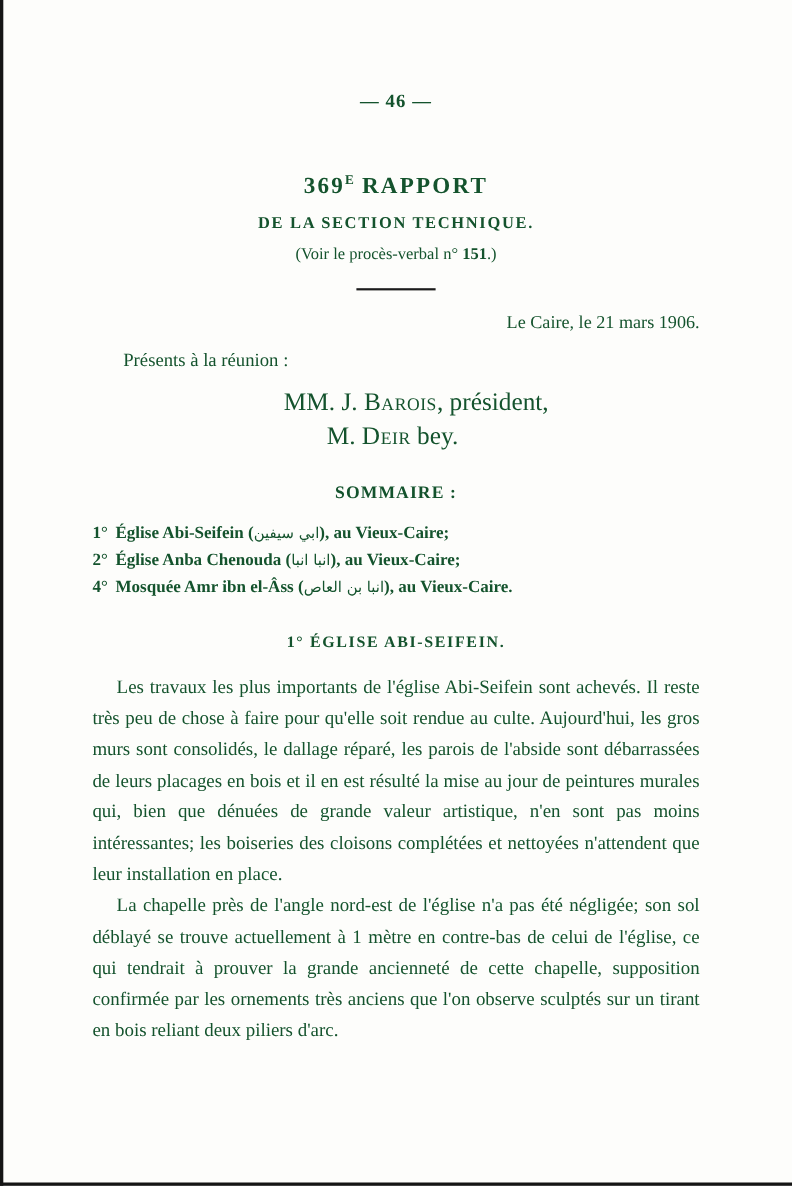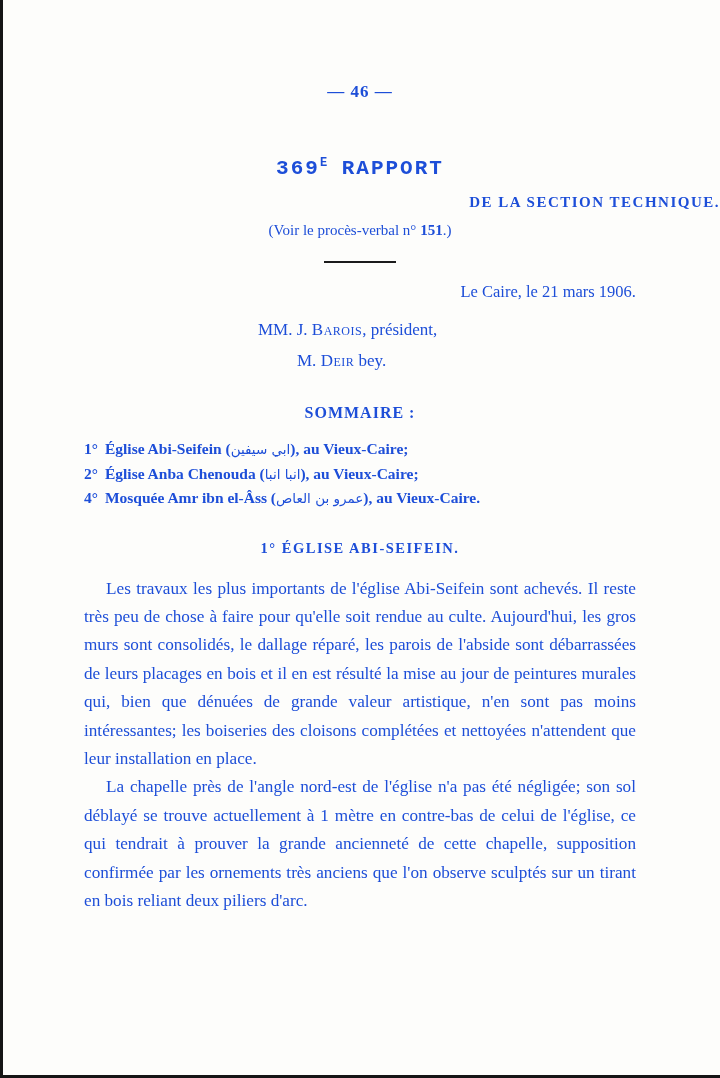--- a/index.html
+++ b/index.html
@@ -5,21 +5,21 @@
   html, body { margin: 0; padding: 0; }
   body {
     width: 720px; height: 1078px; overflow: hidden;
     background: #ffffff;
   }
   .page {
     position: relative;
     width: 720px; height: 1078px;
     background: #fdfdfb;
     font-family: "Liberation Serif", "DejaVu Serif", serif;
-    color: #1d4ed8;
+    color: #14532d;
     box-sizing: border-box;
   }
   
   .edge-left {
     position: absolute; left: 0; top: 0; width: 3px; height: 1078px;
     background: #151515;
   }
   .edge-bottom {
     position: absolute; left: 0; bottom: 0; width: 720px; height: 3px;
     background: #151515;
@@ -31,26 +31,25 @@
     font-size: 17px;
     letter-spacing: 1px;
     font-weight: bold;
   }
   .title {
     margin-top: 54px;
     text-align: center;
     font-size: 21px;
     font-weight: bold;
     letter-spacing: 2px;
-    font-family: Liberation Mono, monospace;
   }
   .title sup { font-size: 12px; letter-spacing: 0; }
   .subtitle {
     margin-top: 14px;
-    text-align: right;
+    text-align: center;
     font-size: 15px;
     font-weight: bold;
     letter-spacing: 1.5px;
   }
   .note {
     margin-top: 11px;
     text-align: center;
     font-size: 15px;
   }
   .note .num { font-weight: bold; }
@@ -64,21 +63,21 @@
     padding-right: 84px;
     text-align: right;
     font-size: 16.5px;
   }
   .presents {
     margin: 15px 0 0 112px;
     font-size: 17px;
   }
   .attendees {
     margin: 12px 0 0 258px;
-    font-size: 17px;
+    font-size: 23px;
     line-height: 31px;
   }
   .attendee-line.indent { padding-left: 39px; }
   .sc { font-variant: small-caps; letter-spacing: 0.5px; }
   .sommaire-h {
     margin-top: 28px;
     text-align: center;
     font-size: 16px;
     font-weight: bold;
     letter-spacing: 1px;
@@ -126,32 +125,33 @@
   <div class="title"><span>369</span><sup>E</sup><span> RAPPORT</span></div>
 
   <div class="subtitle">DE LA SECTION TECHNIQUE.</div>
 
   <div class="note"><span>(Voir le procès-verbal n° </span><span class="num">151</span><span>.)</span></div>
 
   <div class="rule"></div>
 
   <div class="dateline">Le Caire, le 21 mars 1906.</div>
 
+  <div class="presents">Présents à la réunion :</div>
 
   <div class="attendees">
     <div class="attendee-line"><span>MM. J. </span><span class="sc">Barois</span><span>, président,</span></div>
     <div class="attendee-line indent"><span>M. </span><span class="sc">Deir</span><span> bey.</span></div>
   </div>
 
   <div class="sommaire-h">SOMMAIRE :</div>
 
   <div class="sommaire">
     <div class="som-item"><span class="som-num">1°</span><span>Église Abi-Seifein (</span><span class="arabic" dir="rtl">ابي سيفين</span><span>), au Vieux-Caire;</span></div>
     <div class="som-item"><span class="som-num">2°</span><span>Église Anba Chenouda (</span><span class="arabic" dir="rtl">انبا انبا</span><span>), au Vieux-Caire;</span></div>
-    <div class="som-item"><span class="som-num">4°</span><span>Mosquée Amr ibn el-Âss (</span><span class="arabic" dir="rtl">عمرو بن العاص</span><span>), au Vieux-Caire.</span></div>
+    <div class="som-item"><span class="som-num">4°</span><span>Mosquée Amr ibn el-Âss (</span><span class="arabic" dir="rtl">انبا بن العاص</span><span>), au Vieux-Caire.</span></div>
   </div>
 
   <div class="section-h">1° ÉGLISE ABI-SEIFEIN.</div>
 
   <div class="body-text">
     <p>Les travaux les plus importants de l'église Abi-Seifein sont achevés. Il reste très peu de chose à faire pour qu'elle soit rendue au culte. Aujourd'hui, les gros murs sont consolidés, le dallage réparé, les parois de l'abside sont débarrassées de leurs placages en bois et il en est résulté la mise au jour de peintures murales qui, bien que dénuées de grande valeur artistique, n'en sont pas moins intéressantes; les boiseries des cloisons complétées et nettoyées n'attendent que leur installation en place.</p>
     <p>La chapelle près de l'angle nord-est de l'église n'a pas été négligée; son sol déblayé se trouve actuellement à 1 mètre en contre-bas de celui de l'église, ce qui tendrait à prouver la grande ancienneté de cette chapelle, supposition confirmée par les ornements très anciens que l'on observe sculptés sur un tirant en bois reliant deux piliers d'arc.</p>
   </div>
 
 </div>

